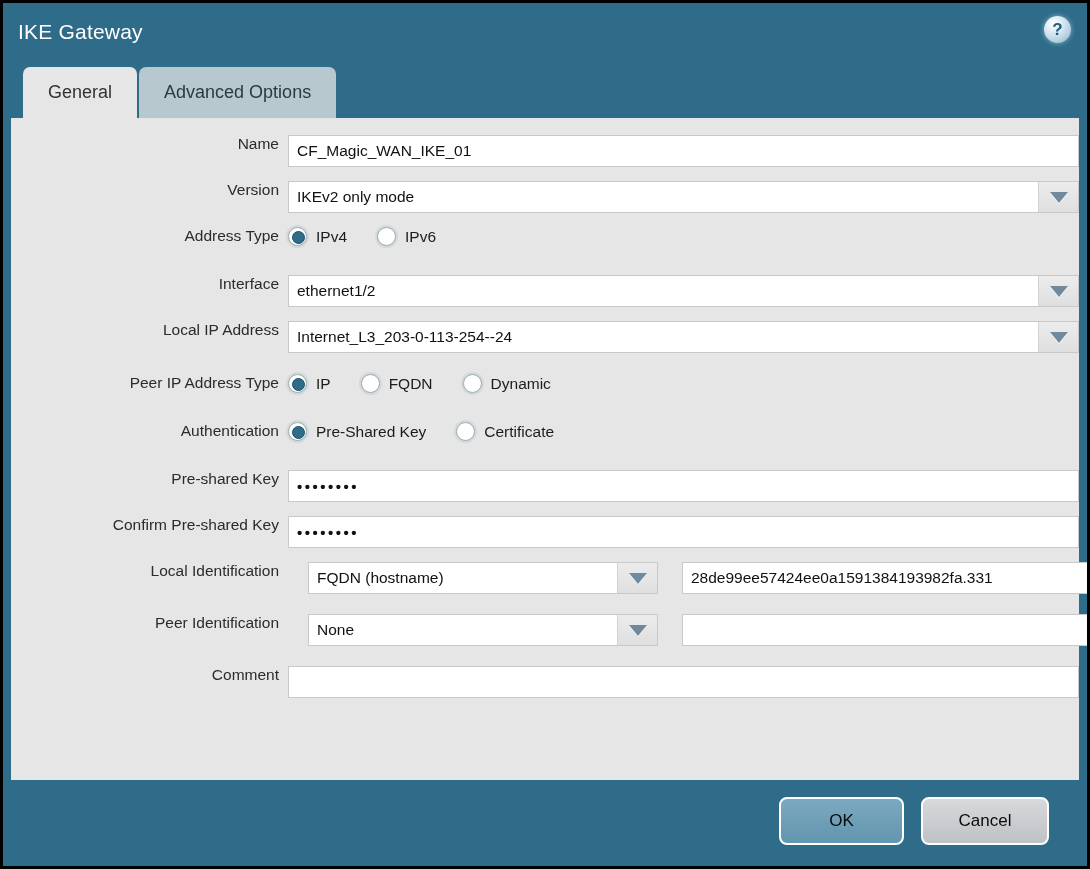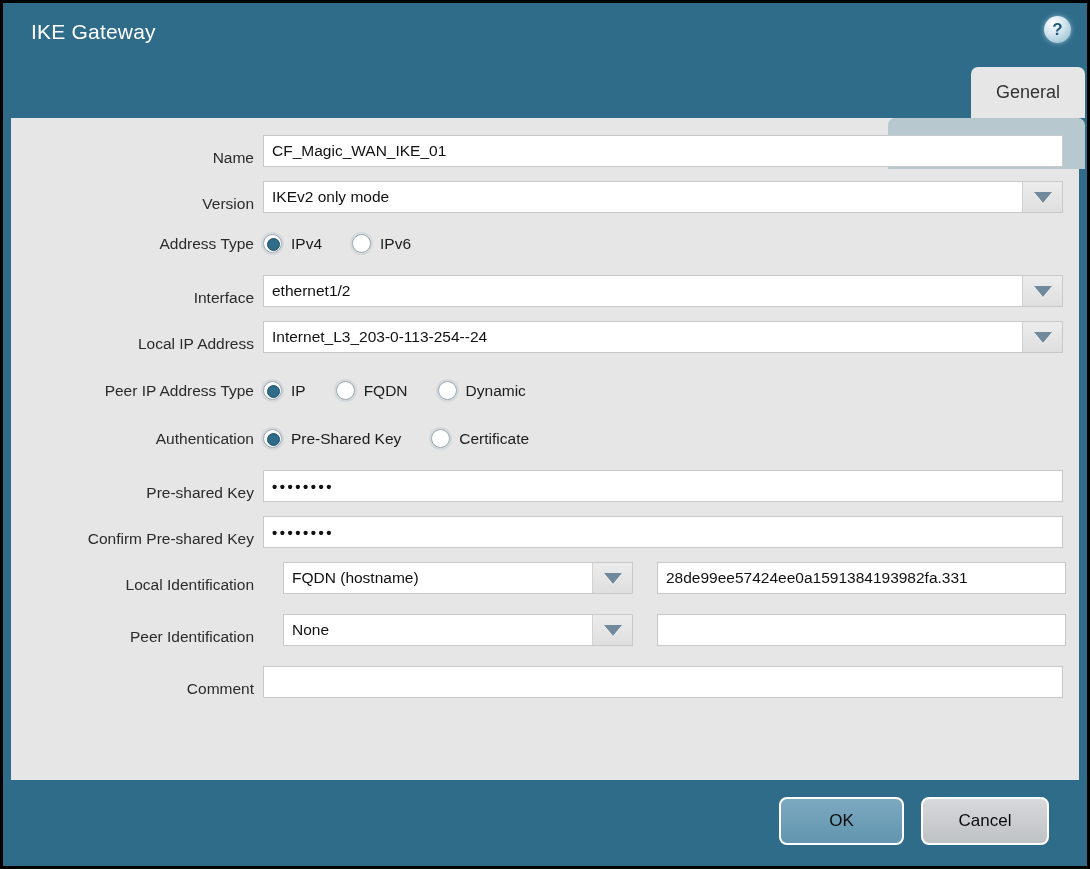--- a/index.html
+++ b/index.html
@@ -8,49 +8,49 @@
     width:1090px;height:869px;
     background:#2F6C8A;
     border:3px solid #000;
     position:relative;
     font-family:"Liberation Sans",sans-serif;
     overflow:hidden;
   }
   
   .titlebar{height:64px;position:relative;}
   .title{
-    position:absolute;left:28px;top:17px;
+    position:absolute;left:15px;top:17px;
     color:#fff;font-size:21px;letter-spacing:.2px;
     font-family:"Liberation Sans",sans-serif;
   }
   .help{
     position:absolute;right:16px;top:13px;
     width:27px;height:27px;border-radius:50%;
     background:radial-gradient(circle at 35% 28%, #ffffff 0%, #cfe3ee 45%, #8db4cb 100%);
     color:#1d5a7e;font-weight:bold;font-size:17px;
     display:flex;align-items:center;justify-content:center;
     box-shadow:0 0 5px rgba(220,240,255,.55);
     cursor:pointer;
   }
   
-  .tabs{display:flex;align-items:flex-end;height:51px;padding-left:20px;flex-direction:column;}
+  .tabs{display:flex;align-items:flex-end;height:51px;padding-left:20px;}
   .tab{
     height:51px;line-height:51px;
     padding:0 25px;font-size:18px;
     border-radius:7px 7px 0 0;
     margin-right:2px;cursor:pointer;
   }
   .tab.active{background:#E6E6E6;color:#333;position:relative;z-index:2;}
   .tab.inactive{background:#B7C8CE;color:#2d3a40;}
   
   .panel{
     margin:0 8px;background:#E6E6E6;
     height:662px;padding-top:17px;
   }
-  .row{display:flex;align-items:flex-end;margin-bottom:14px;}
+  .row{display:flex;align-items:flex-start;margin-bottom:14px;margin-left:25px;}
   .row .lbl{
     width:252px;flex-shrink:0;
     text-align:right;padding-right:9px;
     font-size:15.5px;color:#2b2b2b;
   }
   .field{width:800px;display:flex;align-items:center;border-radius:11px;}
   .tinput{
     height:32px;width:100%;
     border:1px solid #C9C9C9;background:#fff;
     padding:0 8px;font-size:15.5px;color:#111;

